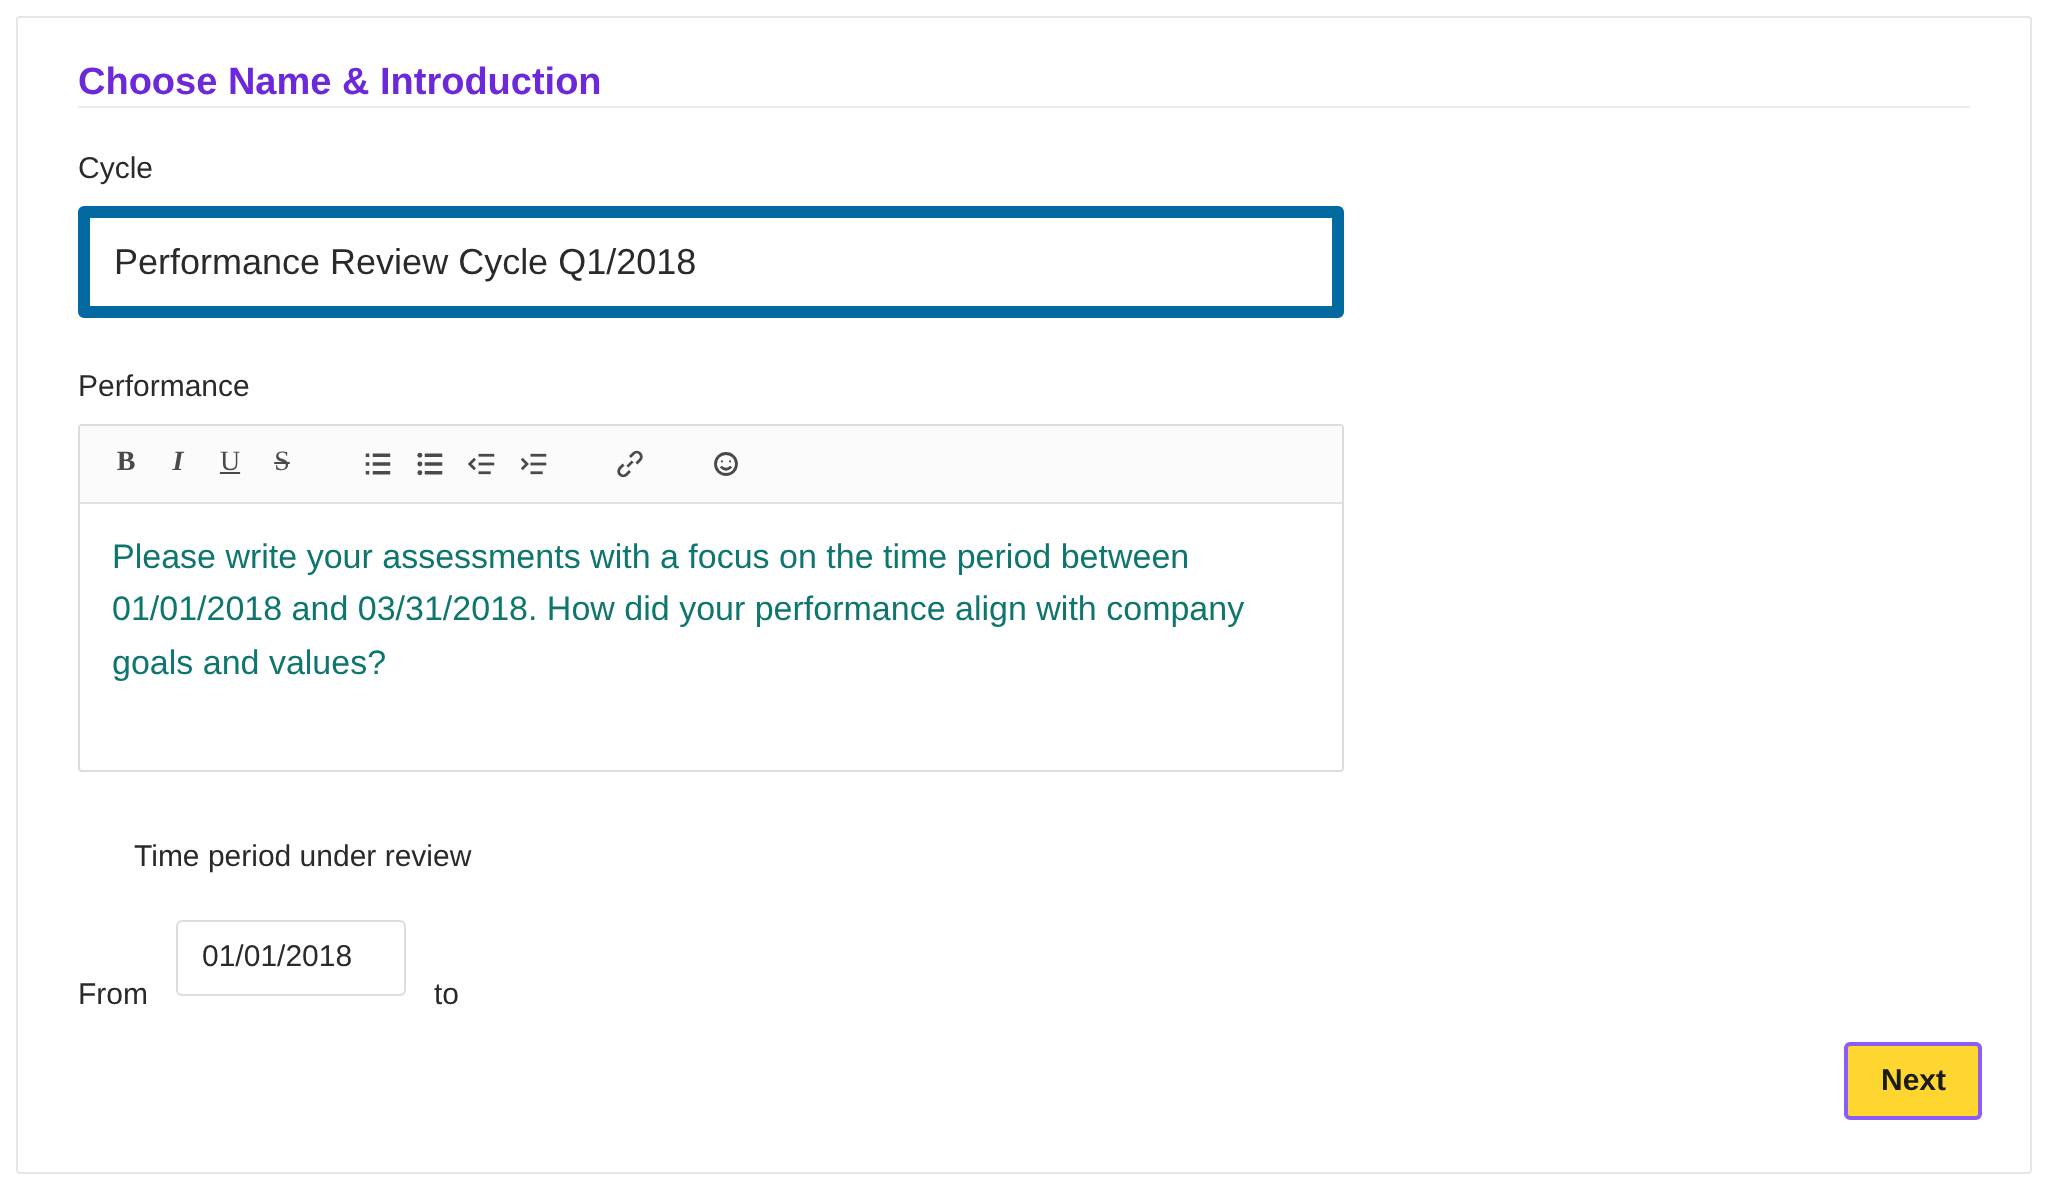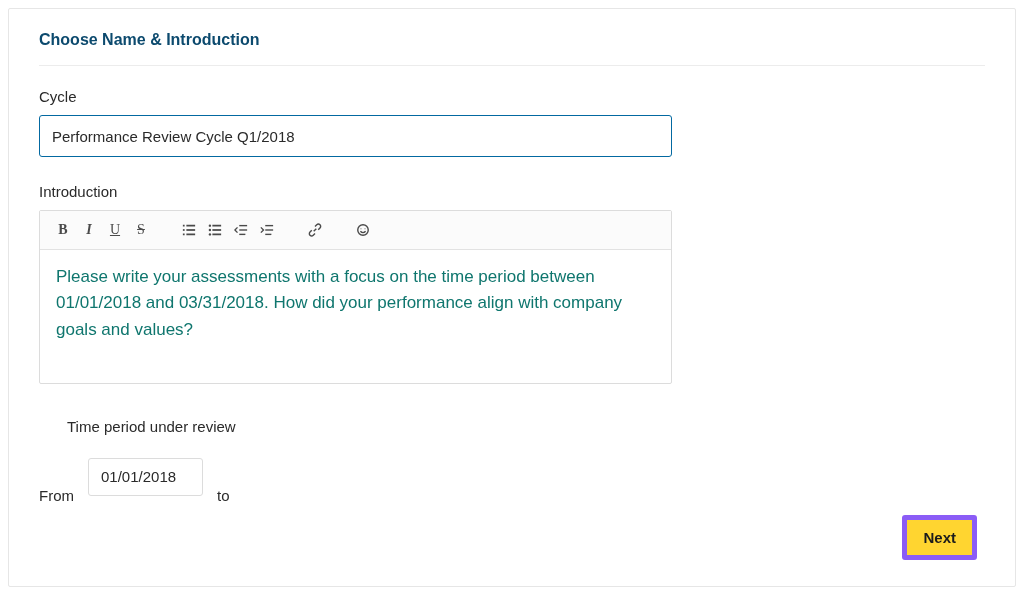--- a/index.html
+++ b/index.html
@@ -15,40 +15,40 @@
     }
     .card {
       border: 1px solid #e6e6e6;
       border-radius: 2px;
       padding: 22px 30px 26px 30px;
       width: 1008px;
       height: 579px;
       position: relative;
     }
     .section-title {
-      font-size: 16px;
+      font-size: 19px;
       font-weight: 700;
-      color: #0c4a6e;
-      padding-bottom: 16px;
+      color: #6d28d9;
+      padding-bottom: 0;
       border-bottom: 1px solid #ececec;
       margin-bottom: 22px;
     }
     .field-label {
       font-size: 15px;
       color: #2a2a2a;
       margin-bottom: 10px;
       display: block;
     }
     .name-input {
       width: 633px;
-      height: 42px;
-      border: 1px solid #0369a1;
+      height: 56px;
+      border: 6px solid #0369a1;
       border-radius: 3px;
       padding: 0 12px;
-      font-size: 15px;
+      font-size: 18px;
       color: #2a2a2a;
       outline: none;
       box-shadow: 0 0 0 1px rgba(87,166,217,0.0);
     }
     .name-group {
       margin-bottom: 26px;
     }
     .intro-group {
       margin-bottom: 34px;
     }
@@ -111,24 +111,24 @@
       border: 1px solid #dcdcdc;
       border-radius: 3px;
       padding: 0 12px;
       font-size: 15px;
       color: #2a2a2a;
       text-align: left;
       outline: none;
     }
     .next-btn {
       position: absolute;
-      right: 38px;
+      right: 24px;
       bottom: 26px;
       background: #ffd530;
-      border: 5px solid #8b5cf6;
+      border: 2px solid #8b5cf6;
       color: #1b1b1b;
       font-weight: 700;
       font-size: 15px;
       padding: 9px 16px;
       border-radius: 3px;
       cursor: pointer;
     }
     
     .tb-btn svg {
       width: 14px;
@@ -148,21 +148,21 @@
 <div class="card">
 
   <h2 class="section-title">Choose Name &amp; Introduction</h2>
 
   <div class="name-group">
     <label class="field-label">Cycle</label>
     <input type="text" class="name-input" value="Performance Review Cycle Q1/2018" style="">
   </div>
 
   <div class="intro-group">
-    <label class="field-label">Introduction</label>
+    <label class="field-label">Performance</label>
     <div class="editor-wrap">
       <div class="toolbar">
         <span class="tb-btn tb-bold">B</span>
         <span class="tb-btn tb-italic">I</span>
         <span class="tb-btn tb-underline">U</span>
         <span class="tb-btn tb-strike">S</span>
         <span class="tb-spacer"></span>
         <span class="tb-btn fill">
           <svg viewBox="0 0 16 16">
               <rect x="5" y="2" width="10" height="2"></rect>

